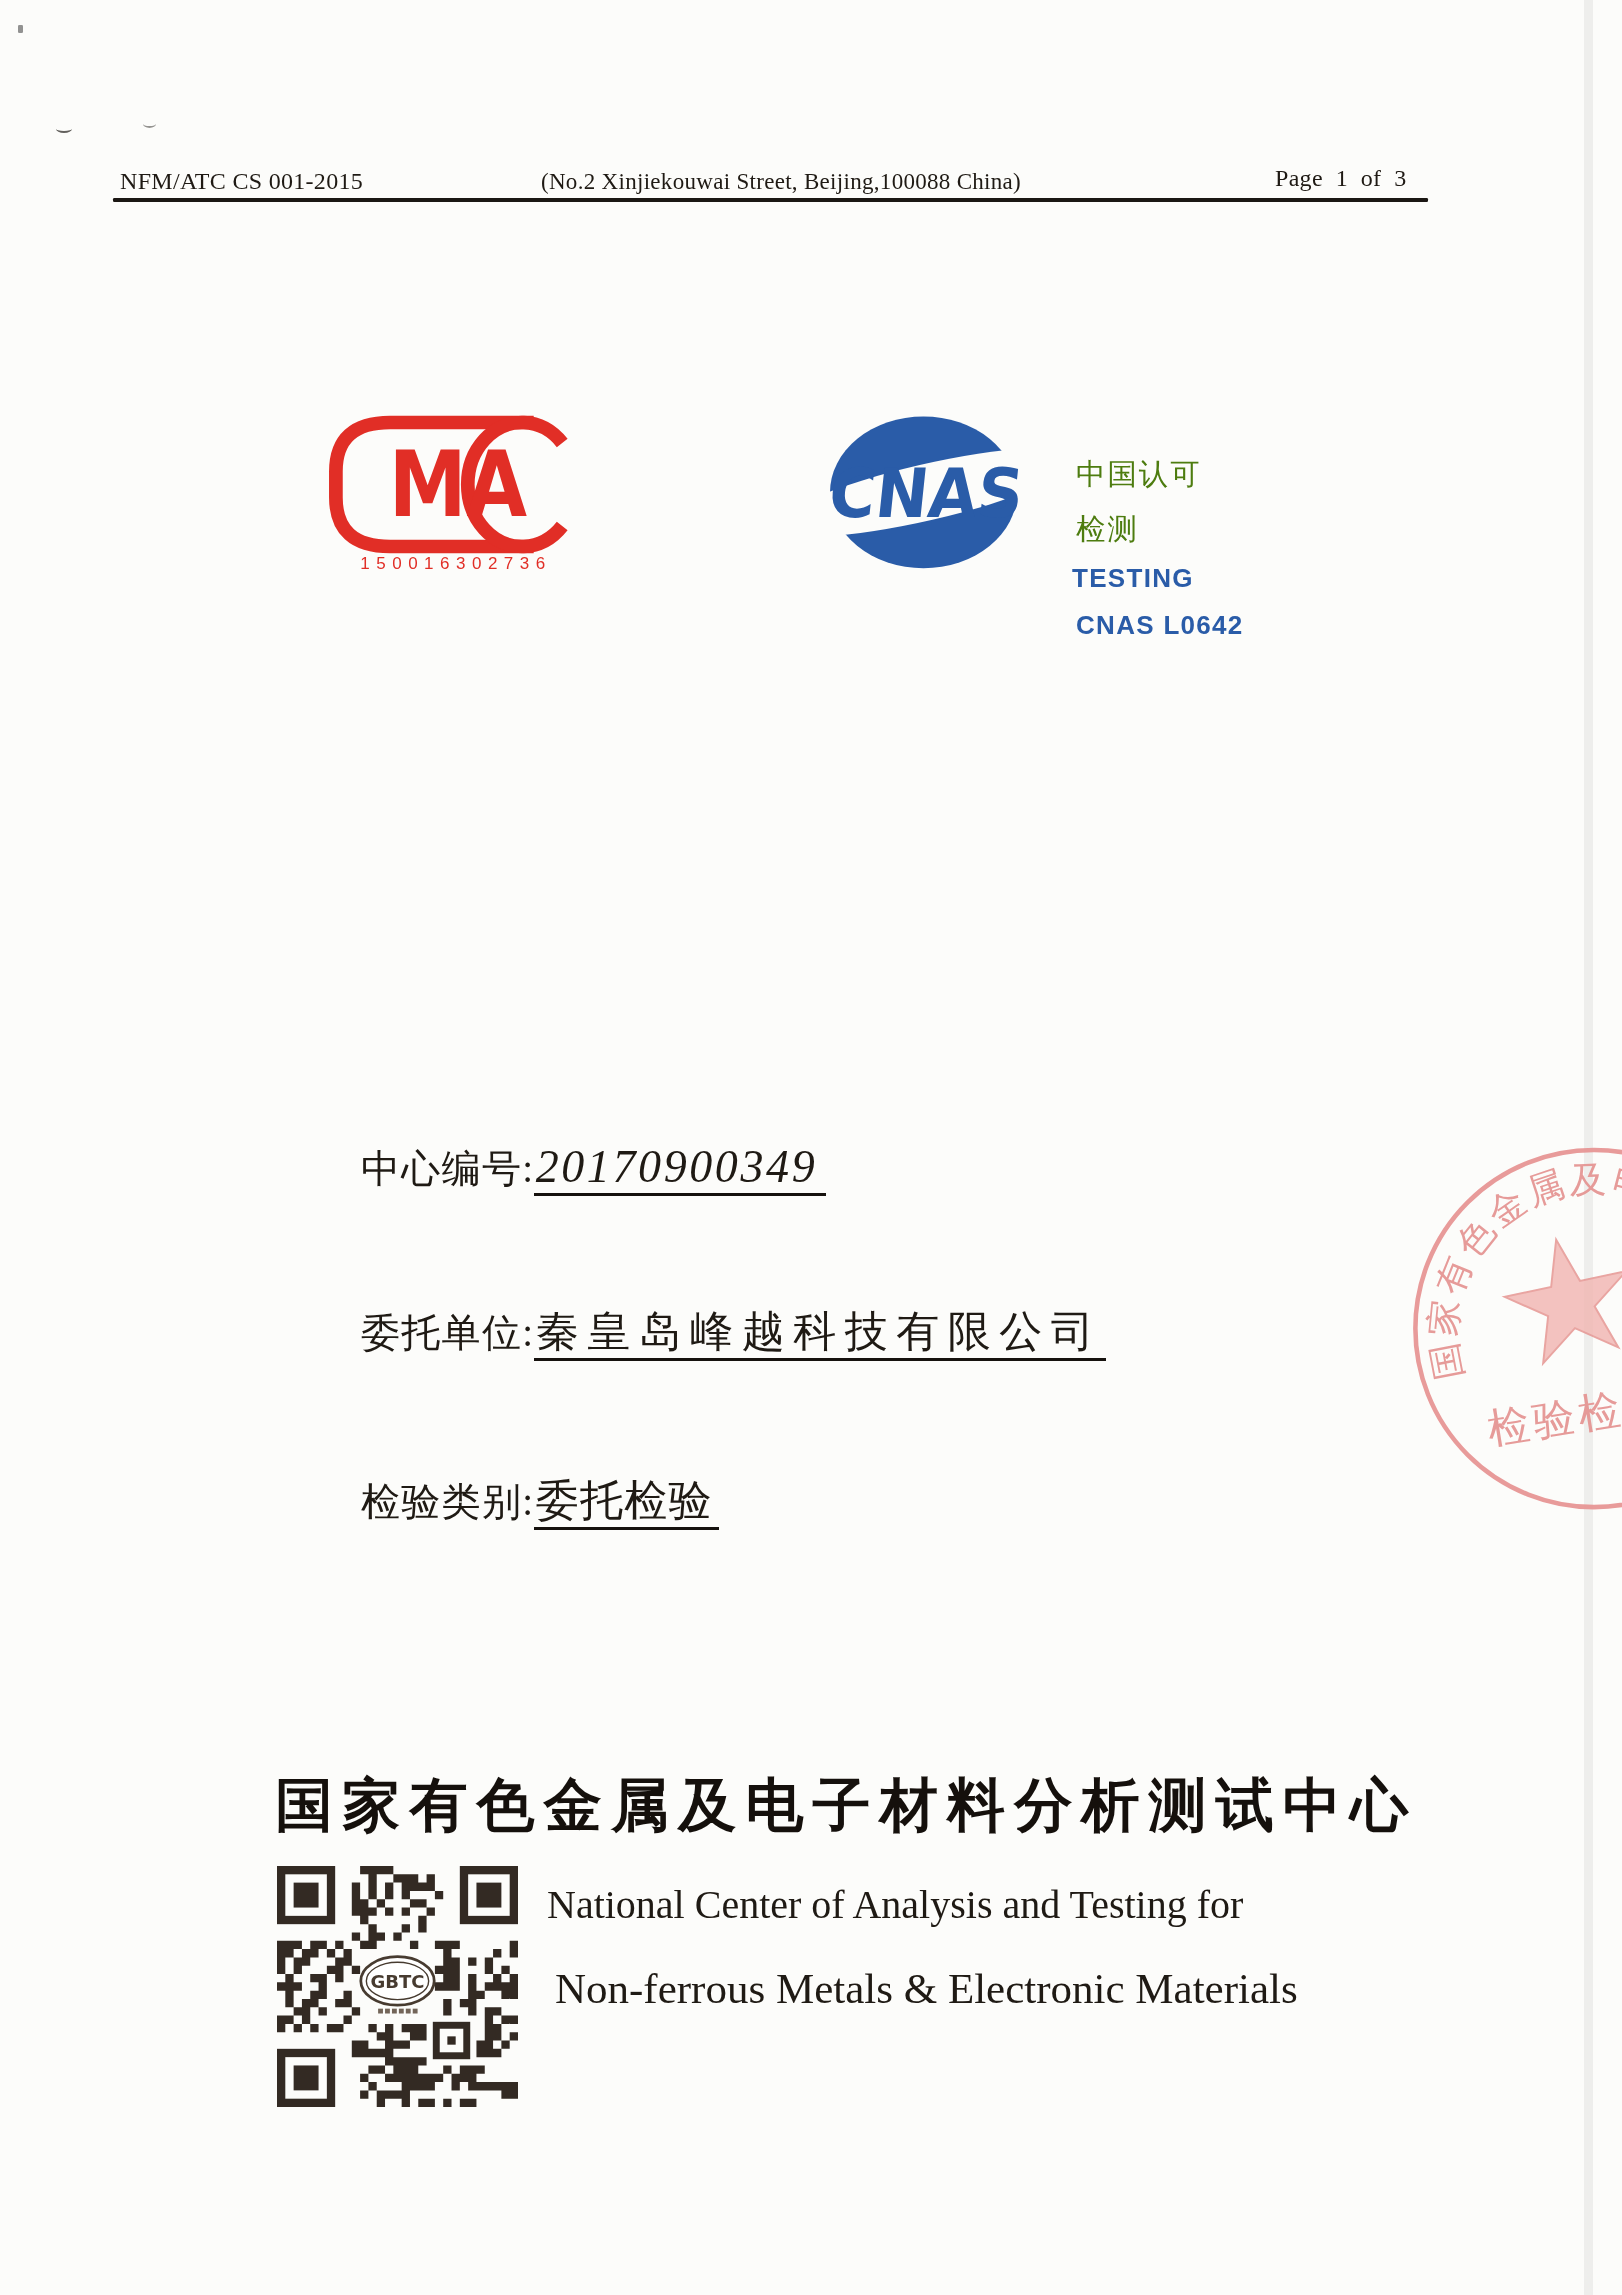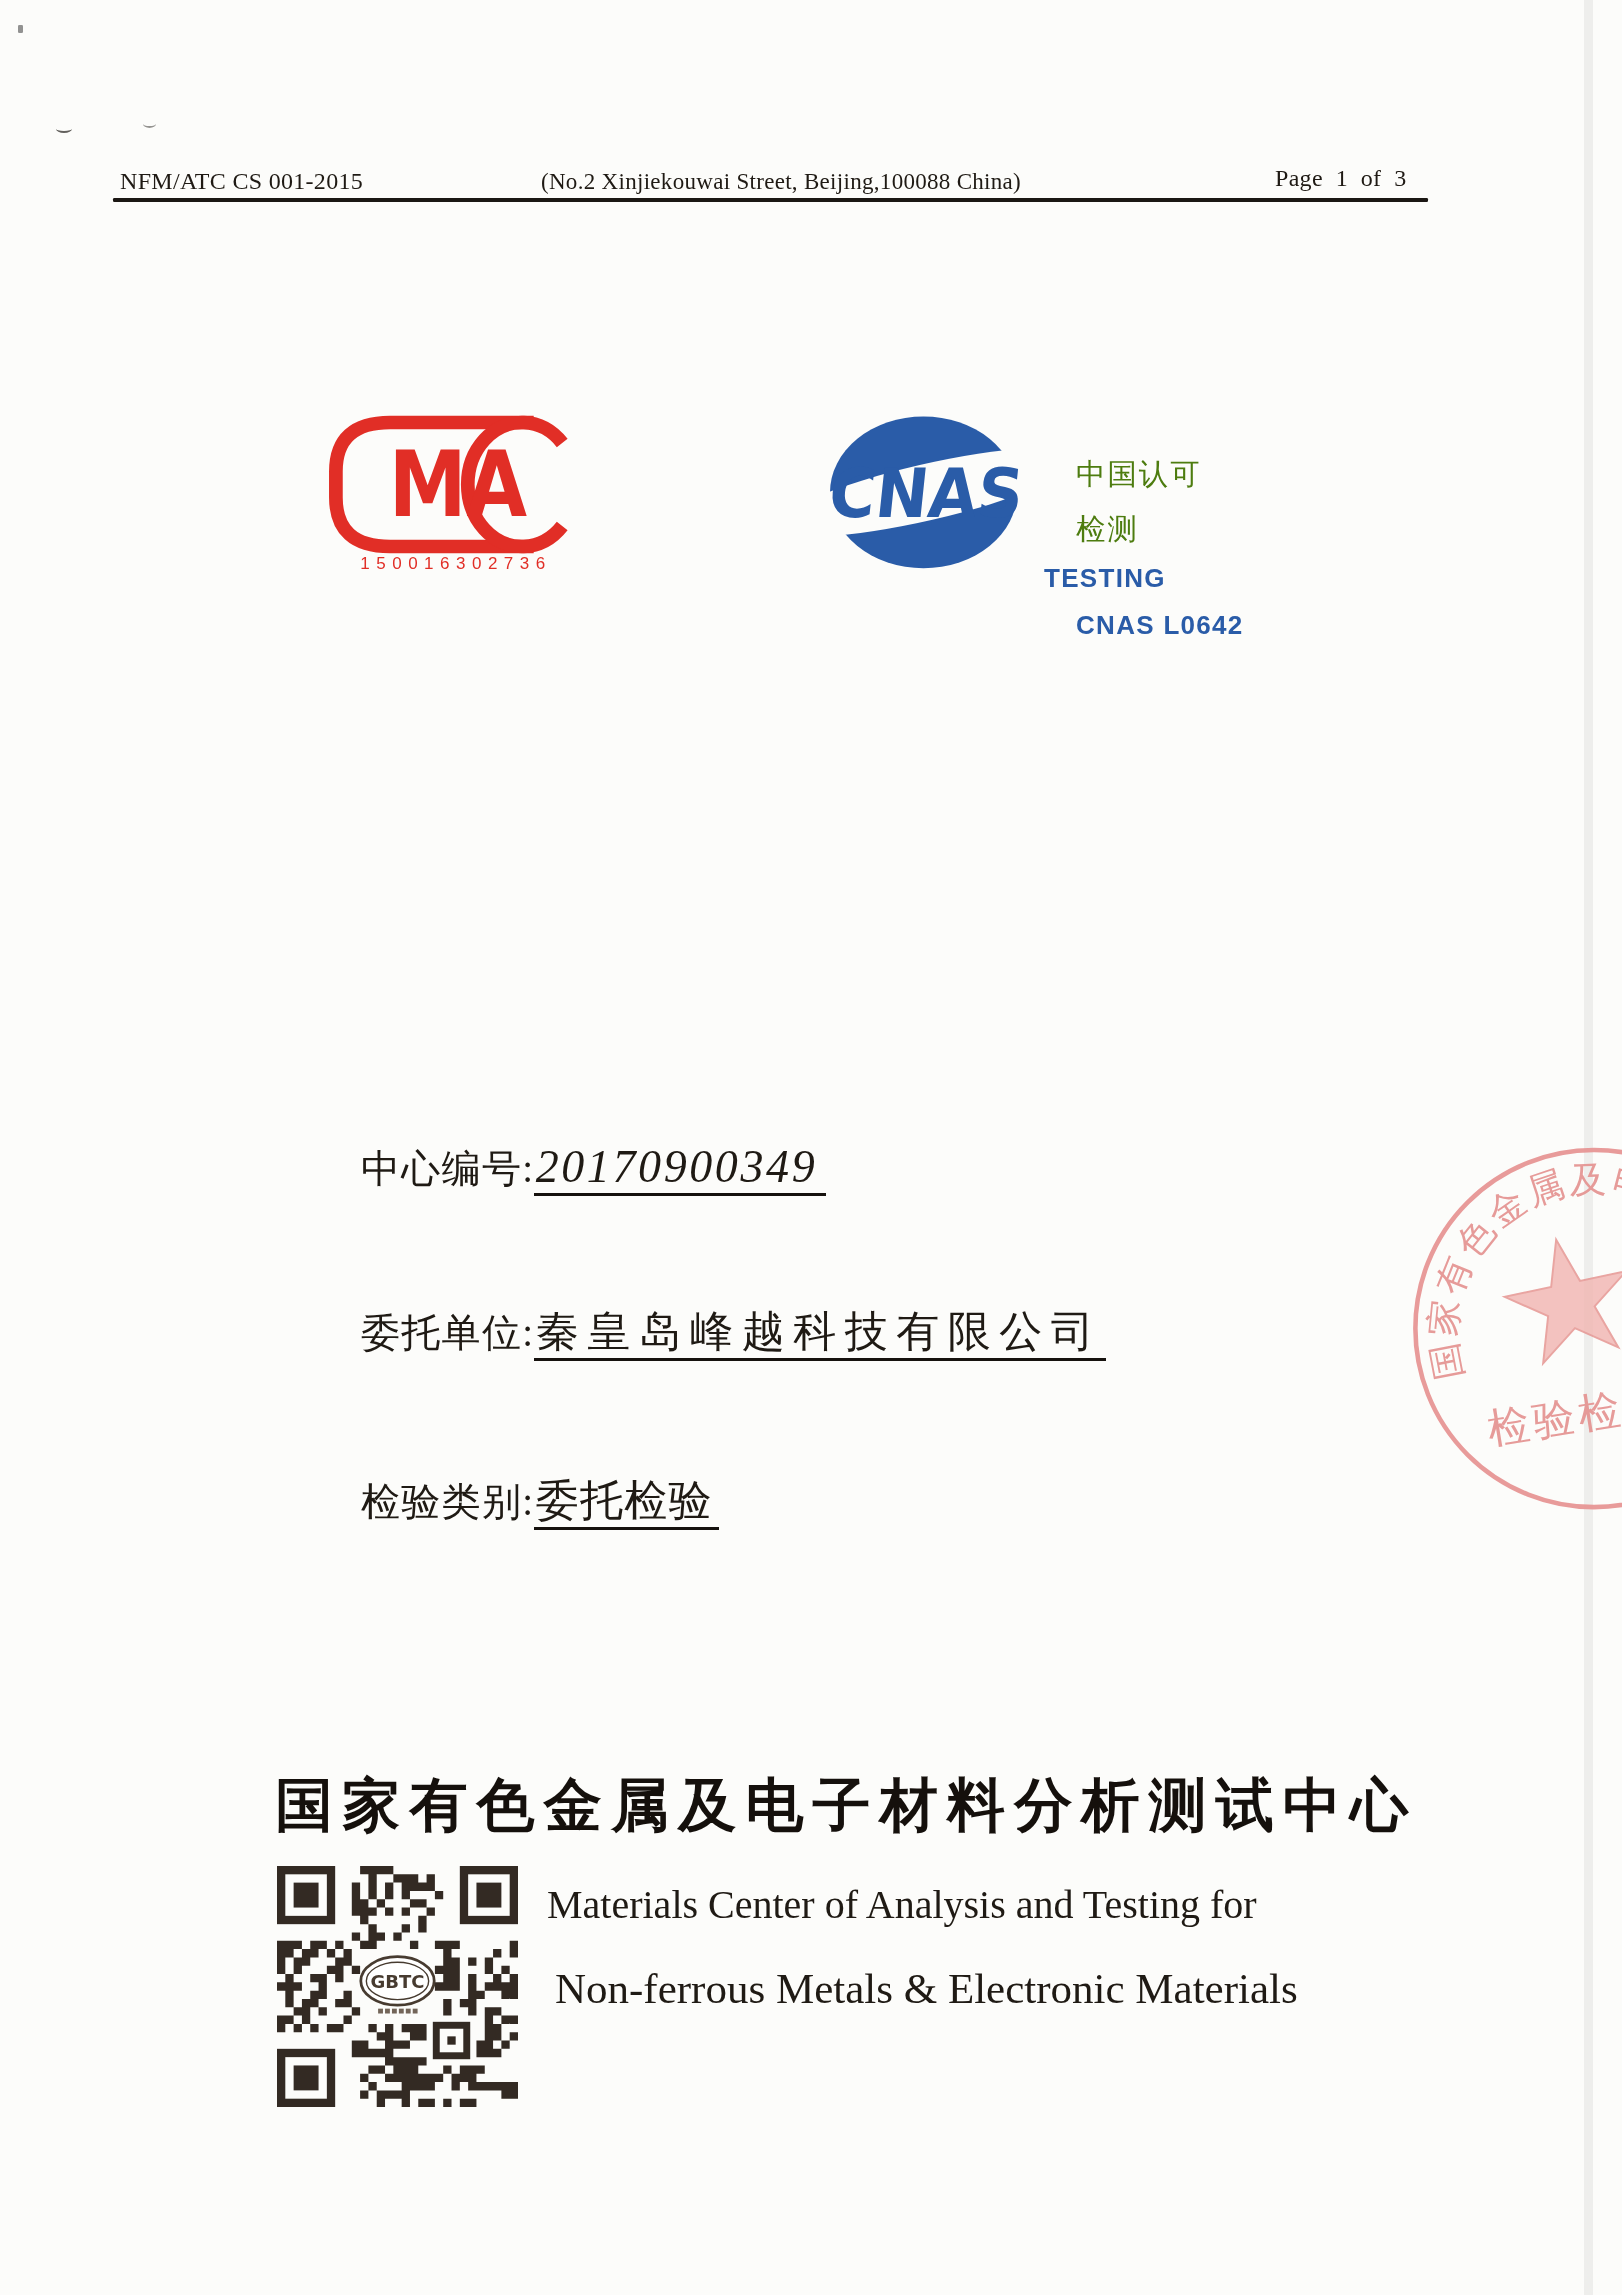--- a/index.html
+++ b/index.html
@@ -71,21 +71,21 @@
   </svg>
   <div class="abs cma-number">150016302736</div>
 
   <svg class="abs" style="left:828px;top:415px;" width="204" height="164" viewBox="0 0 312 250">
     <ellipse cx="146" cy="118" rx="143" ry="116" fill="#2a5ca8"></ellipse>
     <ellipse cx="150" cy="118" rx="237" ry="43" fill="#fcfcfa" transform="rotate(-13 150 118)"></ellipse>
     <text x="163" y="156" text-anchor="middle" font-family="DejaVu Sans, sans-serif" font-weight="bold" font-size="104" fill="#2a5ca8" transform="skewX(-6)" textLength="296" lengthAdjust="spacingAndGlyphs">CNAS</text>
   </svg>
   <div class="abs cnas-cn" style="left:1076px;top:455px;">中国认可</div>
   <div class="abs cnas-cn" style="left:1076px;top:510px;">检测</div>
-  <div class="abs cnas-en" style="left:1044px;top:563px;">TESTING</div>
+  <div class="abs cnas-en" style="left:1072px;top:563px;">TESTING</div>
   <div class="abs cnas-en" style="left:1076px;top:610px;text-align:right;">CNAS L0642</div>
 
 
   <div class="abs field f1" style="top:1140px;">
     <span class="lbl">中心编号:</span><span class="val">20170900349</span>
   </div>
   <div class="abs field f2" style="top:1303px;">
     <span class="lbl">委托单位:</span><span class="val">秦皇岛峰越科技有限公司</span>
   </div>
   <div class="abs field f3" style="top:1472px;">
@@ -118,17 +118,17 @@
       <ellipse cx="174" cy="166" rx="45" ry="27" fill="none" stroke="#473b30" stroke-width="2"></ellipse>
       <text x="174" y="176" text-anchor="middle" font-size="26" font-weight="bold" font-family="DejaVu Sans, sans-serif" fill="#473b30">GBTC</text>
       <rect x="146" y="206" width="7" height="7" fill="#5a4a3c" opacity="0.85"></rect>
       <rect x="156" y="206" width="7" height="7" fill="#5a4a3c" opacity="0.85"></rect>
       <rect x="166" y="206" width="7" height="7" fill="#5a4a3c" opacity="0.85"></rect>
       <rect x="176" y="206" width="7" height="7" fill="#5a4a3c" opacity="0.85"></rect>
       <rect x="186" y="206" width="7" height="7" fill="#5a4a3c" opacity="0.85"></rect>
       <rect x="196" y="206" width="7" height="7" fill="#5a4a3c" opacity="0.85"></rect>
     </svg>
 
-  <div class="abs en1">Materials Center of Analysis and Testing for</div>
+  <div class="abs en1">National Center of Analysis and Testing for</div>
   <div class="abs en2">Non-ferrous Metals &amp; Electronic Materials</div>
 
 </div>
 
 
 </body></html>

